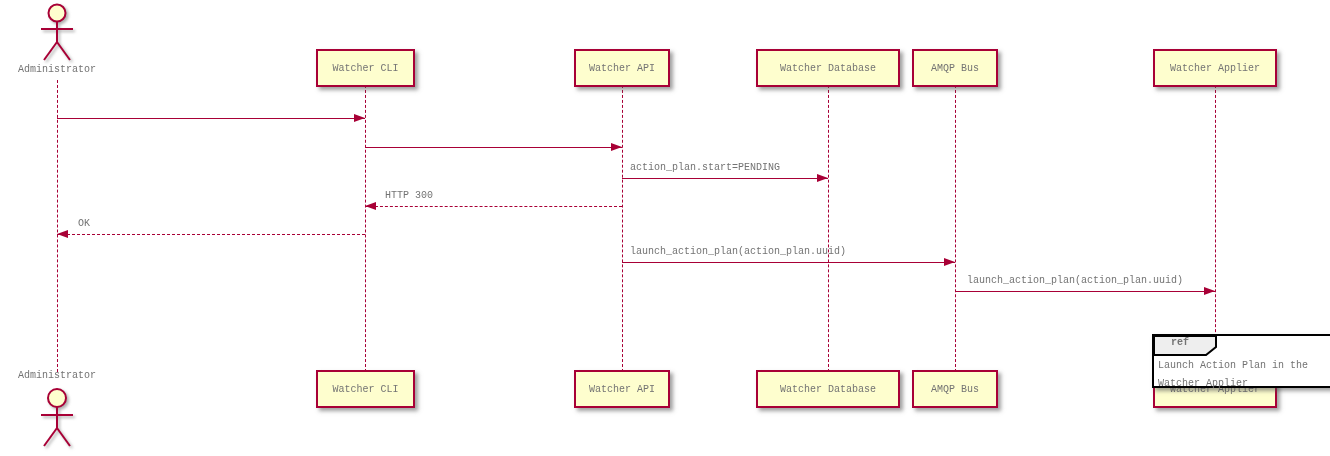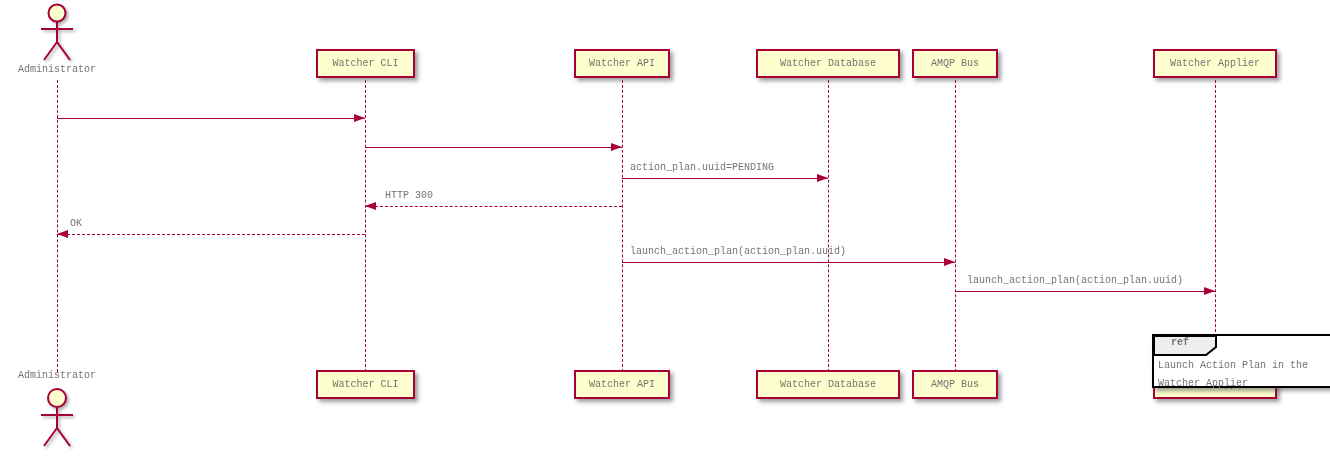--- a/index.html
+++ b/index.html
@@ -16,21 +16,21 @@
   .lifeline {
     position: absolute;
     top: 80px;
     height: 292px;
     width: 0;
     border-left: 1px dashed #A80036;
     z-index: 1;
   }
   .participant {
     position: absolute;
-    height: 29px;
+    height: 38px;
     background: #FEFECE;
     border: 2px solid #A80036;
     box-shadow: 3px 3px 4px rgba(80,80,80,0.55);
     display: flex;
     align-items: center;
     justify-content: center;
     box-sizing: border-box;
     z-index: 3;
     white-space: nowrap;
   }
@@ -130,29 +130,29 @@
   <div class="participant" style="left:1153px;width:124px; top:49px">
       <span>Watcher Applier</span>
     </div>
 
   <div class="msg-line solid" style="left:57px; top:118px; width:308px"></div>
   <div class="arr right" style="left:354px; top:114px"></div>
 
   <div class="msg-line solid" style="left:365px; top:147px; width:257px"></div>
   <div class="arr right" style="left:611px; top:143px"></div>
 
-  <div class="msg-label" style="left:630px; top:160px">action_plan.uuid=PENDING</div>
+  <div class="msg-label" style="left:630px; top:160px">action_plan.start=PENDING</div>
   <div class="msg-line solid" style="left:622px; top:178px; width:206px"></div>
   <div class="arr right" style="left:817px; top:174px"></div>
 
   <div class="msg-label" style="left:385px; top:188px">HTTP 300</div>
   <div class="msg-line dashed" style="left:365px; top:206px; width:257px"></div>
   <div class="arr left" style="left:365px; top:202px"></div>
 
-  <div class="msg-label" style="left:70px; top:216px">OK</div>
+  <div class="msg-label" style="left:78px; top:216px">OK</div>
   <div class="msg-line dashed" style="left:57px; top:234px; width:308px"></div>
   <div class="arr left" style="left:57px; top:230px"></div>
 
   <div class="msg-label" style="left:630px; top:244px">launch_action_plan(action_plan.uuid)</div>
   <div class="msg-line solid" style="left:622px; top:262px; width:333px"></div>
   <div class="arr right" style="left:944px; top:258px"></div>
 
   <div class="msg-label" style="left:967px; top:273px">launch_action_plan(action_plan.uuid)</div>
   <div class="msg-line solid" style="left:955px; top:291px; width:260px"></div>
   <div class="arr right" style="left:1204px; top:287px"></div>

